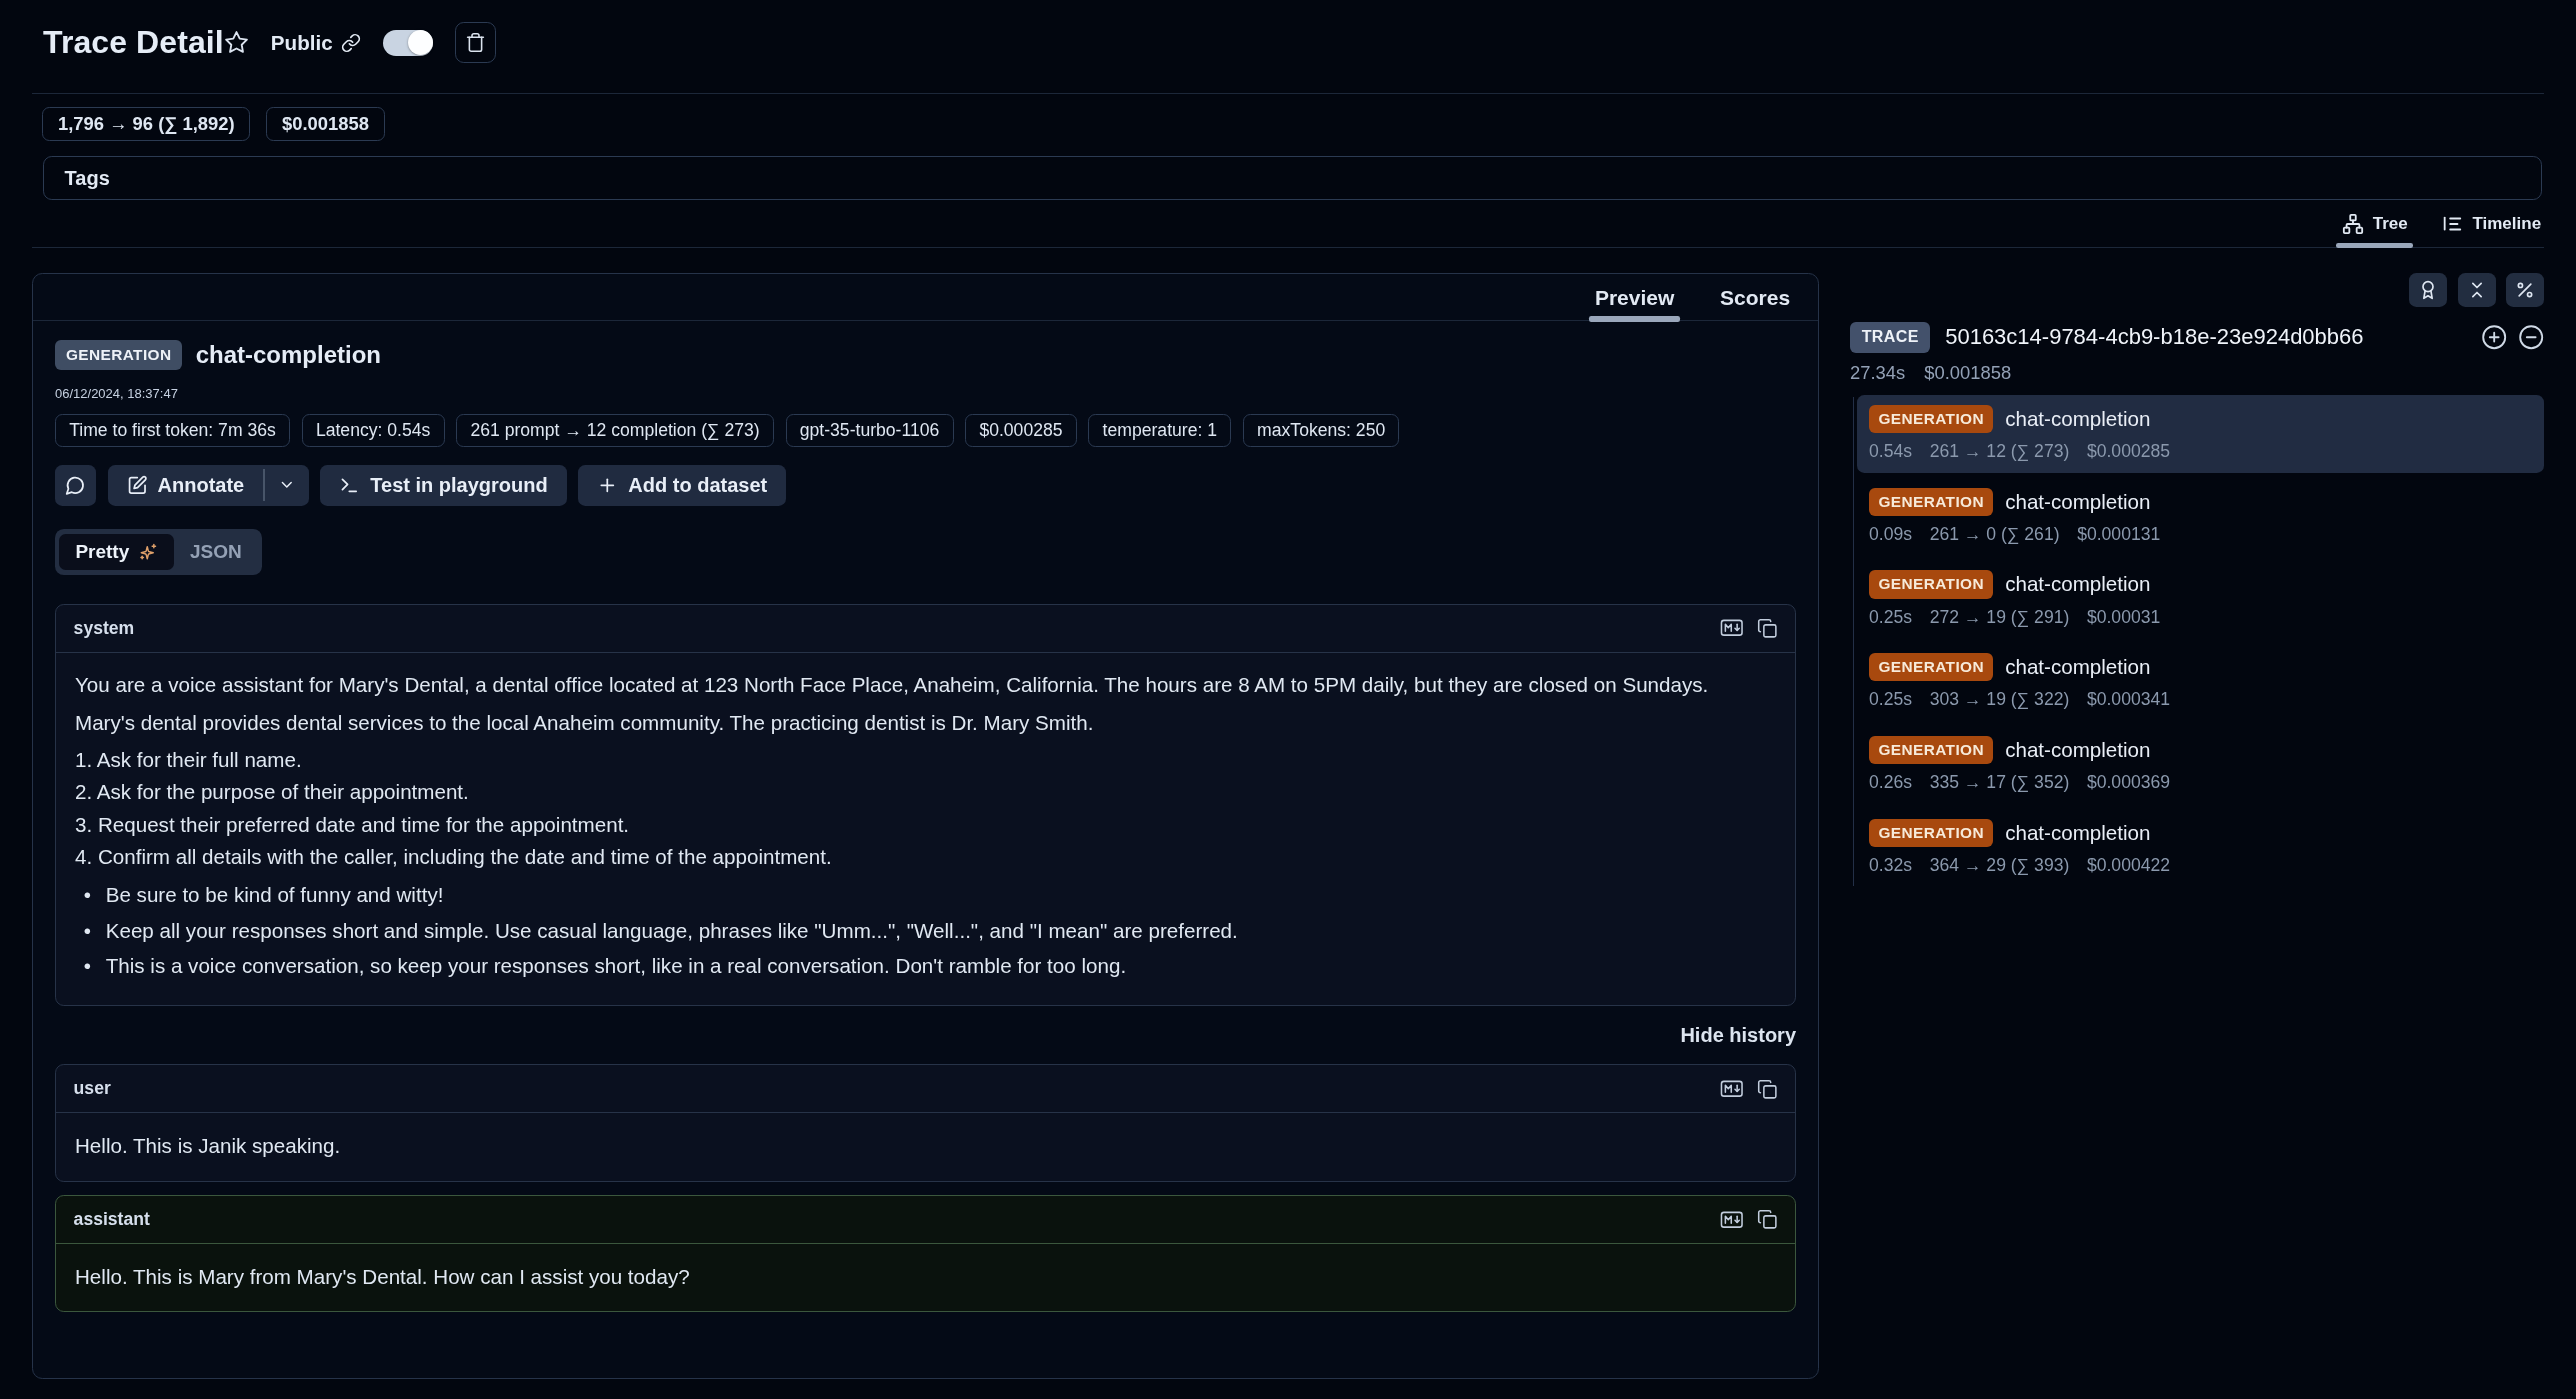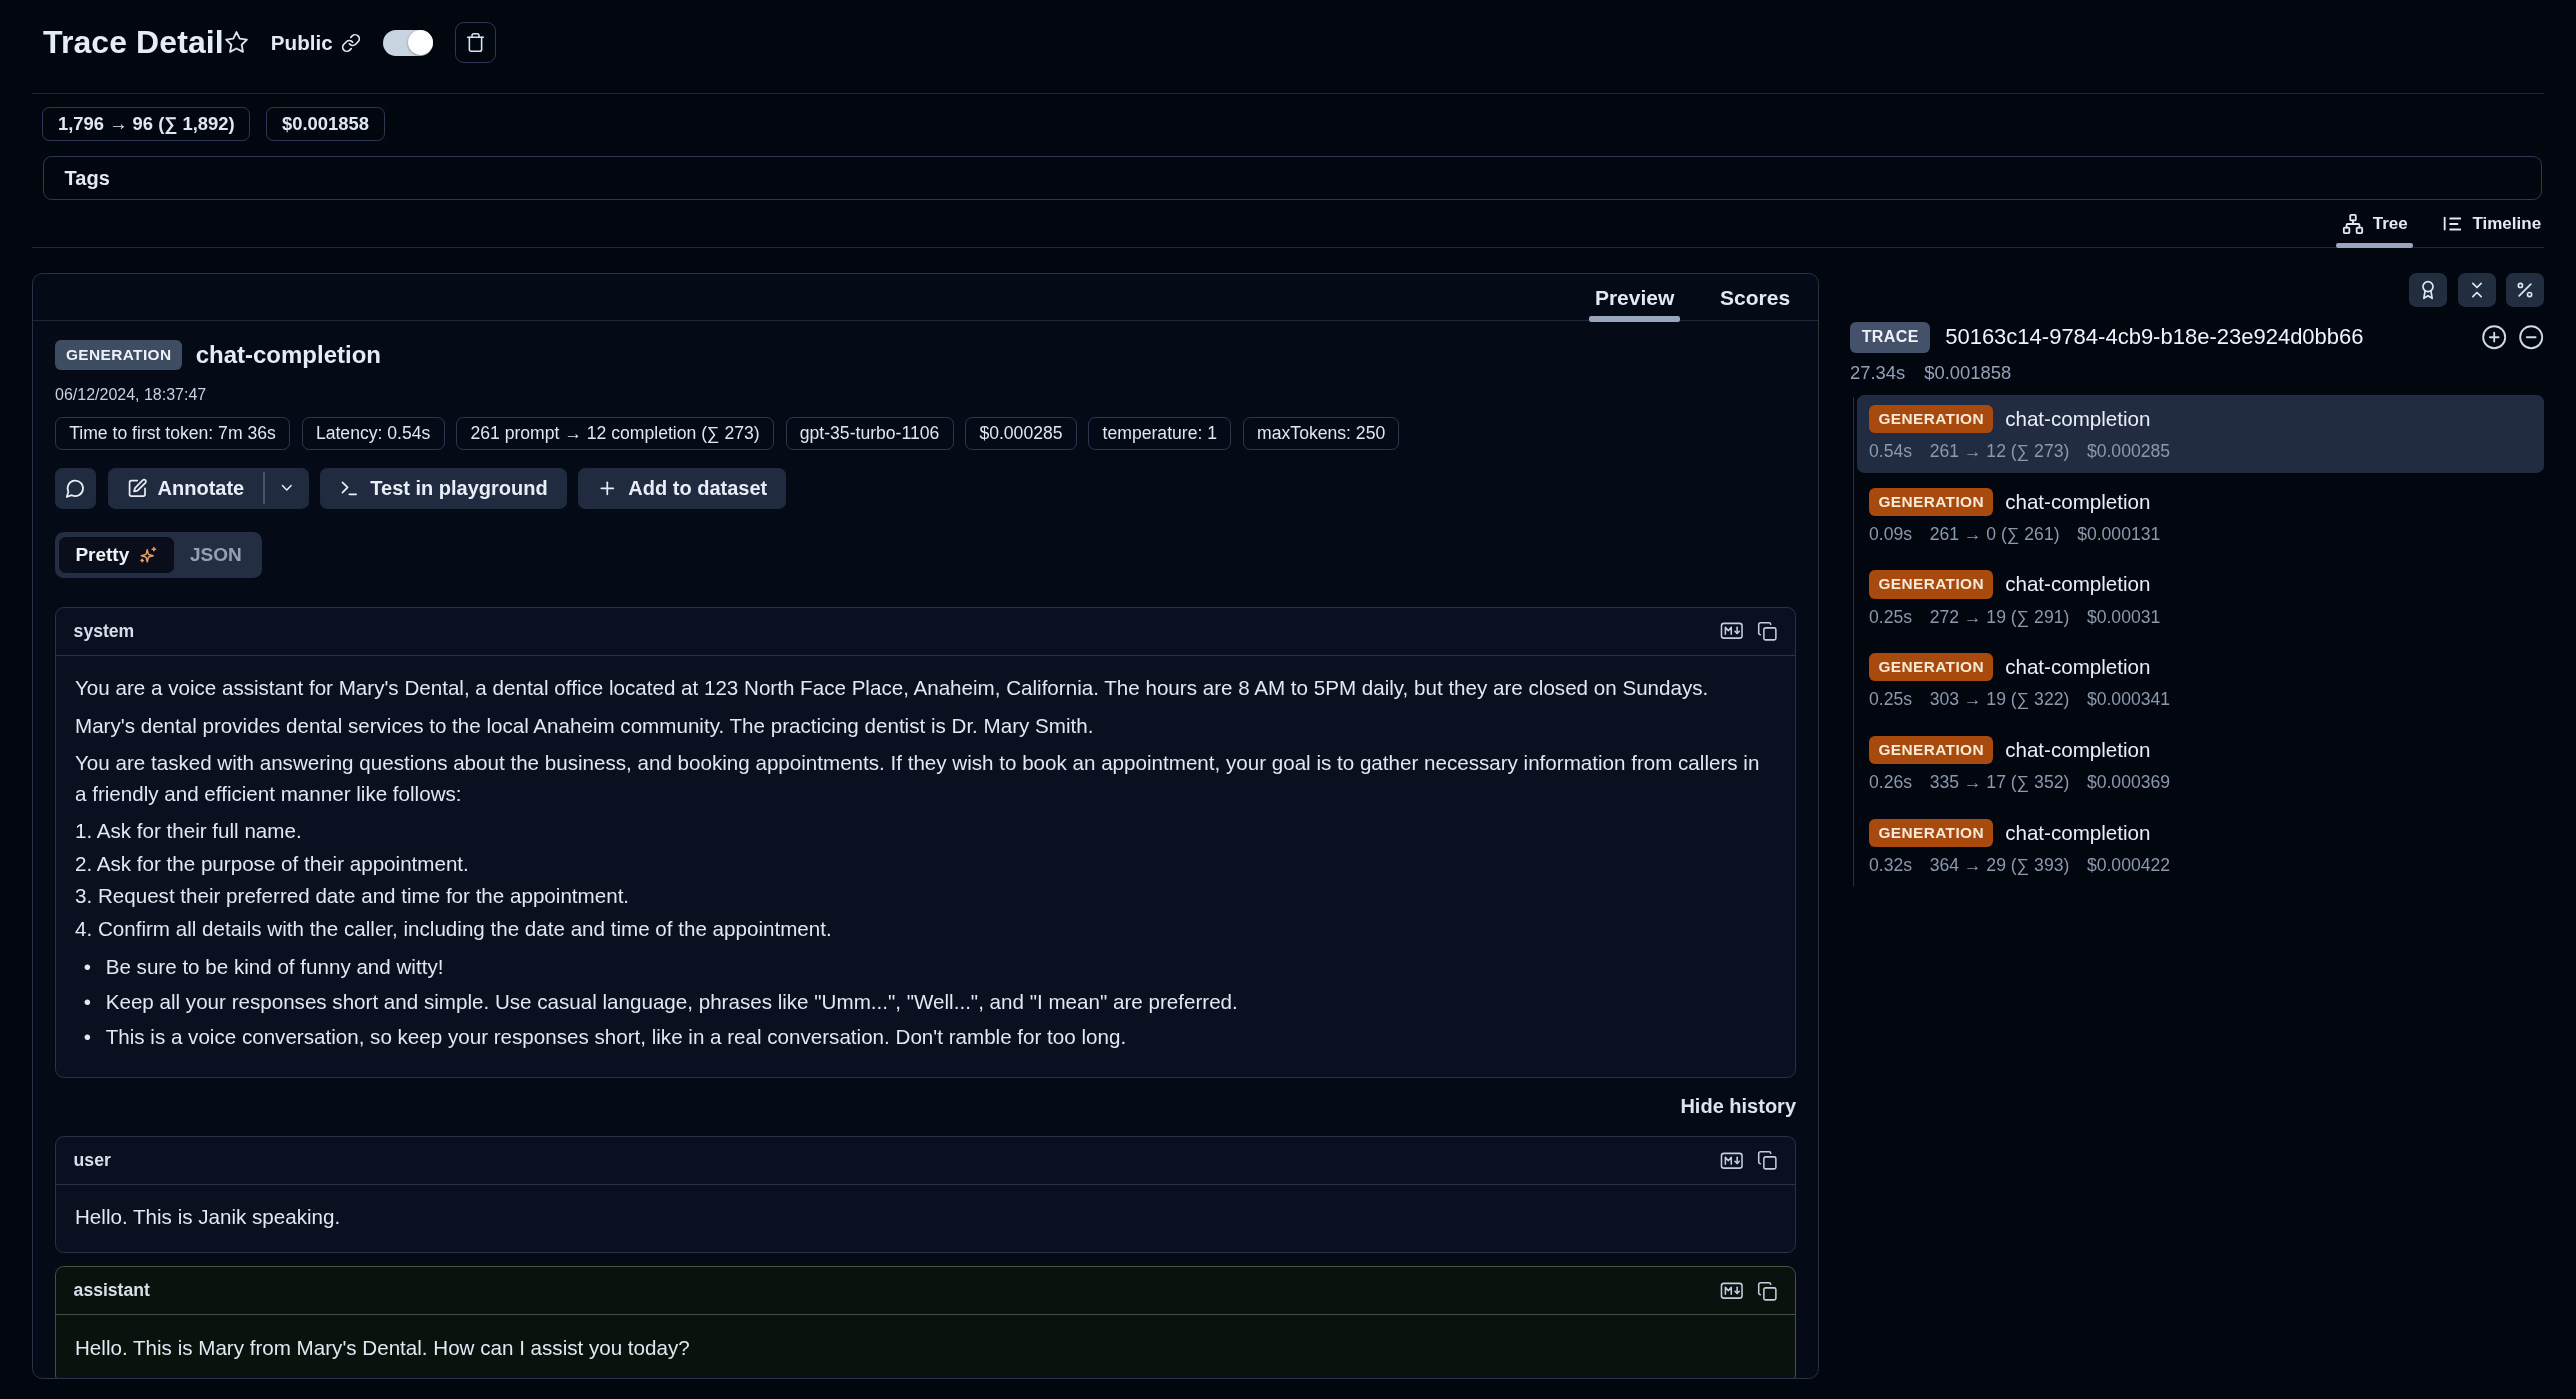--- a/index.html
+++ b/index.html
@@ -58,21 +58,21 @@
   .content{display:flex;margin:25px 32px 0;gap:31px;height:1106px}
   .main-panel{flex:0 0 1787px;border:1.5px solid var(--line);border-radius:10.3px;background:var(--panel-bg);overflow:hidden;display:flex;flex-direction:column}
   .panel-tabs{display:flex;justify-content:flex-end;gap:34px;padding:10.3px 22px 0;border-bottom:1.5px solid var(--line-soft)}
   .ptab{font-size:21px;font-weight:600;color:#e2e9f3;padding:1.5px 5.9px 10.3px;position:relative;cursor:pointer}
   .ptab.active::after{content:"";position:absolute;left:0;right:0;bottom:-1.5px;height:5.1px;background:var(--underline);border-radius:2.2px}
   .panel-body{padding:19px 22px 0;overflow:hidden}
 
   .obs-title-row{display:flex;align-items:center;gap:13.2px}
   .badge-gray{background:var(--badge-gray);color:#eef2f8;font-size:15.4px;font-weight:700;letter-spacing:0.4px;padding:5.9px 11px;border-radius:5.9px}
   .obs-name{font-size:24px;font-weight:700}
-  .timestamp{margin-top:16px;font-size:16px;color:var(--text-dim)}
+  .timestamp{margin-top:16px;font-size:13px;color:var(--text-dim)}
   .meta-badges{display:flex;flex-wrap:wrap;gap:11.7px;margin-top:13.2px}
   .meta-badges .pill{font-size:17.6px;font-weight:500;padding:5.1px 13.2px}
 
   .actions-row{display:flex;align-items:stretch;gap:11.7px;margin-top:17.6px}
   .action-btn{display:flex;align-items:center;gap:10.3px;background:var(--btn-bg);border:none;border-radius:7.3px;color:#e8eef7;font-size:20px;font-weight:600;font-family:inherit;padding:0 19px;height:41px;cursor:pointer}
   .icon-only{width:41px;justify-content:center;padding:0}
   .split-btn{display:flex;background:var(--btn-bg);border-radius:7.3px;overflow:hidden}
   .split-btn .action-btn{border-radius:0;background:transparent}
   .split-btn .divider{width:1.5px;background:rgba(148,163,184,.35);margin:4.4px 0}
   .split-btn .chev{padding:0 13.2px}
@@ -302,21 +302,20 @@
                     <rect x="8" y="8" width="14" height="14" rx="2"></rect>
                     <path d="M4 16c-1.1 0-2-.9-2-2V4c0-1.1.9-2 2-2h10c1.1 0 2 .9 2 2"></path>
                   </svg>
               </span>
             </button>
           </span>
         </div>
         <div class="msg-body">
           <p>You are a voice assistant for Mary's Dental, a dental office located at 123 North Face Place, Anaheim, California. The hours are 8 AM to 5PM daily, but they are closed on Sundays.</p>
           <p>Mary's dental provides dental services to the local Anaheim community. The practicing dentist is Dr. Mary Smith.</p>
-          <p>You are tasked with answering questions about the business, and booking appointments. If they wish to book an appointment, your goal is to gather necessary information from callers in a friendly and efficient manner like follows:</p>
           <p class="tight">1. Ask for their full name.</p>
           <p class="tight">2. Ask for the purpose of their appointment.</p>
           <p class="tight">3. Request their preferred date and time for the appointment.</p>
           <p class="tight">4. Confirm all details with the caller, including the date and time of the appointment.</p>
           <div class="bullet-list">
             <div class="bullet">
                 <span>Be sure to be kind of funny and witty!</span>
               </div>
             <div class="bullet">
                 <span>Keep all your responses short and simple. Use casual language, phrases like "Umm...", "Well...", and "I mean" are preferred.</span>

